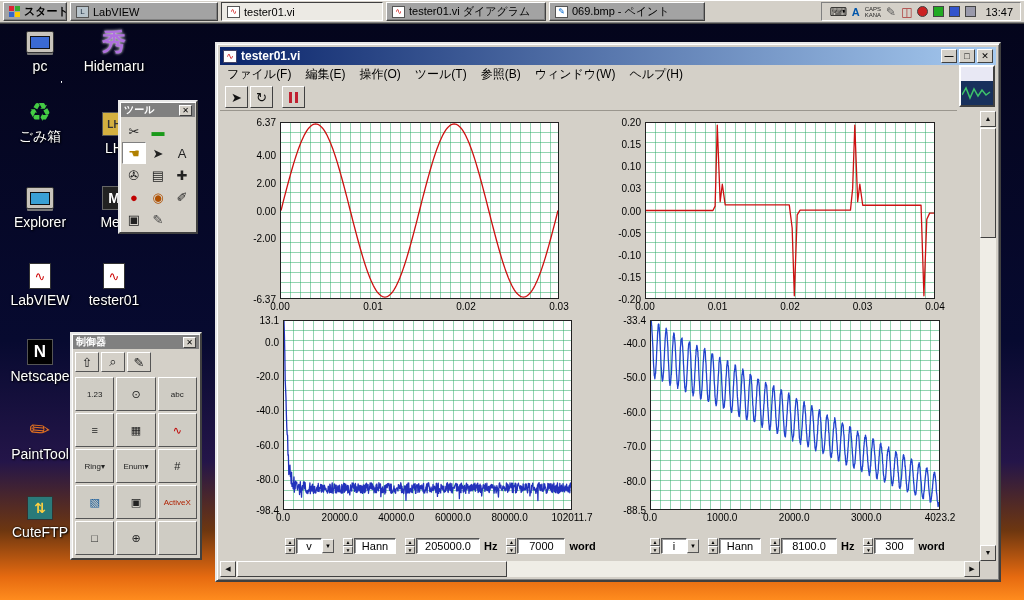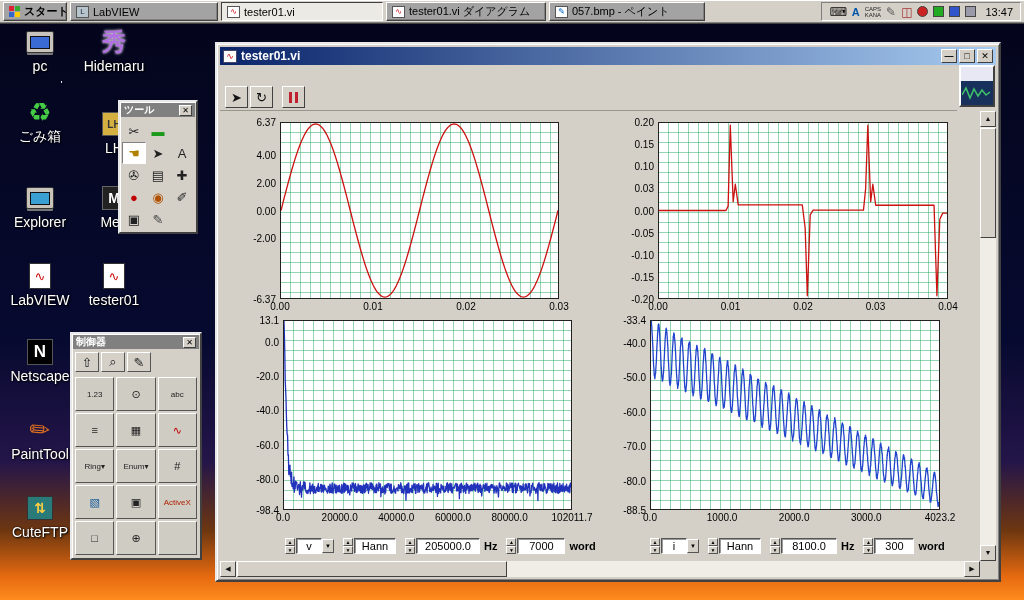--- a/index.html
+++ b/index.html
@@ -153,21 +153,21 @@
   <div class="tbtn taskbtn active" style="width:162px">
     <span class="ticon">∿</span>
     <span>tester01.vi</span>
   </div>
   <div class="tbtn taskbtn" style="width:160px">
     <span class="ticon">∿</span>
     <span>tester01.vi ダイアグラム</span>
   </div>
   <div class="tbtn taskbtn" style="width:156px">
     <span class="ticon" style="color:#06c">✎</span>
-    <span>057.bmp - ペイント</span>
+    <span>069.bmp - ペイント</span>
   </div>
   <div class="tray">
     <span class="trico">⌨</span>
     <span style="color:#05a;font-weight:bold">A</span>
     <span class="ck">
       <span>CAPS</span><br><span>KANA</span>
     </span>
     <span class="trico" style="color:#555">✎</span>
     <span class="trico" style="color:#a33">◫</span>
     <span class="sq" style="background:#c22;border-radius:50%"></span>
@@ -304,20 +304,29 @@
 <div class="mainwin">
   <div class="tbar">
     <span class="tico2">∿</span>
     <span>tester01.vi</span>
     <span class="wbtns">
       <span class="wbtn">—</span>
       <span class="wbtn">□</span>
       <span class="wbtn">✕</span>
     </span>
   </div>
+  <div class="menubar">
+    <span>ファイル(F)</span>
+    <span>編集(E)</span>
+    <span>操作(O)</span>
+    <span>ツール(T)</span>
+    <span>参照(B)</span>
+    <span>ウィンドウ(W)</span>
+    <span>ヘルプ(H)</span>
+  </div>
   <div class="toolbar">
     <span class="tbtn2">➤</span>
     <span class="tbtn2">↻</span>
     <span class="tbtn2" style="margin-left:7px">
         <span class="pbars"></span>
       </span>
   </div>
   <div class="lvlogo">
     <svg width="30" height="16" viewBox="0 0 30 16">
         <polyline points="0,10 4,3 8,13 12,4 16,11 20,5 24,10 28,7" fill="none" stroke="#3ec46a" stroke-width="1.5"></polyline>
@@ -338,21 +347,21 @@
           <polyline points="0.0,500.0 4.2,474.1 8.3,448.3 12.5,422.6 16.7,397.2 20.8,372.0 25.0,347.2 29.2,322.8 33.3,298.9 37.5,275.5 41.7,252.7 45.8,230.7 50.0,209.3 54.2,188.8 58.3,169.1 62.5,150.3 66.7,132.5 70.8,115.7 75.0,99.9 79.2,85.3 83.3,71.7 87.5,59.4 91.7,48.2 95.8,38.3 100.0,29.7 104.2,22.3 108.3,16.3 112.5,11.6 116.7,8.2 120.8,6.2 125.0,5.5 129.2,6.2 133.3,8.2 137.5,11.6 141.7,16.3 145.8,22.3 150.0,29.7 154.2,38.3 158.3,48.2 162.5,59.4 166.7,71.7 170.8,85.3 175.0,99.9 179.2,115.7 183.3,132.5 187.5,150.3 191.7,169.1 195.8,188.8 200.0,209.3 204.2,230.7 208.3,252.7 212.5,275.5 216.7,298.9 220.8,322.8 225.0,347.2 229.2,372.0 233.3,397.2 237.5,422.6 241.7,448.3 245.8,474.1 250.0,500.0 254.2,525.9 258.3,551.7 262.5,577.4 266.7,602.8 270.8,628.0 275.0,652.8 279.2,677.2 283.3,701.1 287.5,724.5 291.7,747.3 295.8,769.3 300.0,790.7 304.2,811.2 308.3,830.9 312.5,849.7 316.7,867.5 320.8,884.3 325.0,900.1 329.2,914.7 333.3,928.3 337.5,940.6 341.7,951.8 345.8,961.7 350.0,970.3 354.2,977.7 358.3,983.7 362.5,988.4 366.7,991.8 370.8,993.8 375.0,994.5 379.2,993.8 383.3,991.8 387.5,988.4 391.7,983.7 395.8,977.7 400.0,970.3 404.2,961.7 408.3,951.8 412.5,940.6 416.7,928.3 420.8,914.7 425.0,900.1 429.2,884.3 433.3,867.5 437.5,849.7 441.7,830.9 445.8,811.2 450.0,790.7 454.2,769.3 458.3,747.3 462.5,724.5 466.7,701.1 470.8,677.2 475.0,652.8 479.2,628.0 483.3,602.8 487.5,577.4 491.7,551.7 495.8,525.9 500.0,500.0 504.2,474.1 508.3,448.3 512.5,422.6 516.7,397.2 520.8,372.0 525.0,347.2 529.2,322.8 533.3,298.9 537.5,275.5 541.7,252.7 545.8,230.7 550.0,209.3 554.2,188.8 558.3,169.1 562.5,150.3 566.7,132.5 570.8,115.7 575.0,99.9 579.2,85.3 583.3,71.7 587.5,59.4 591.7,48.2 595.8,38.3 600.0,29.7 604.2,22.3 608.3,16.3 612.5,11.6 616.7,8.2 620.8,6.2 625.0,5.5 629.2,6.2 633.3,8.2 637.5,11.6 641.7,16.3 645.8,22.3 650.0,29.7 654.2,38.3 658.3,48.2 662.5,59.4 666.7,71.7 670.8,85.3 675.0,99.9 679.2,115.7 683.3,132.5 687.5,150.3 691.7,169.1 695.8,188.8 700.0,209.3 704.2,230.7 708.3,252.7 712.5,275.5 716.7,298.9 720.8,322.8 725.0,347.2 729.2,372.0 733.3,397.2 737.5,422.6 741.7,448.3 745.8,474.1 750.0,500.0 754.2,525.9 758.3,551.7 762.5,577.4 766.7,602.8 770.8,628.0 775.0,652.8 779.2,677.2 783.3,701.1 787.5,724.5 791.7,747.3 795.8,769.3 800.0,790.7 804.2,811.2 808.3,830.9 812.5,849.7 816.7,867.5 820.8,884.3 825.0,900.1 829.2,914.7 833.3,928.3 837.5,940.6 841.7,951.8 845.8,961.7 850.0,970.3 854.2,977.7 858.3,983.7 862.5,988.4 866.7,991.8 870.8,993.8 875.0,994.5 879.2,993.8 883.3,991.8 887.5,988.4 891.7,983.7 895.8,977.7 900.0,970.3 904.2,961.7 908.3,951.8 912.5,940.6 916.7,928.3 920.8,914.7 925.0,900.1 929.2,884.3 933.3,867.5 937.5,849.7 941.7,830.9 945.8,811.2 950.0,790.7 954.2,769.3 958.3,747.3 962.5,724.5 966.7,701.1 970.8,677.2 975.0,652.8 979.2,628.0 983.3,602.8 987.5,577.4 991.7,551.7 995.8,525.9 1000.0,500.0" fill="none" stroke="#cc1111" stroke-width="1.3" vector-effect="non-scaling-stroke" stroke-linejoin="round"></polyline>
         </svg>
       </div>
     <div class="xticks">
         <span style="left: 0%;">0.00</span>
         <span style="left: 33.3333%;">0.01</span>
         <span style="left: 66.6667%;">0.02</span>
         <span style="left: 100%;">0.03</span>
       </div>
   </div>
-  <div class="chart" style="left:395px;top:78px;width:336px;height:192px">
+  <div class="chart" style="left:382px;top:78px;width:336px;height:192px">
     <div class="yticks">
         <span style="top: 0%;">0.20</span>
         <span style="top: 12.5%;">0.15</span>
         <span style="top: 25%;">0.10</span>
         <span style="top: 37.5%;">0.03</span>
         <span style="top: 50%;">0.00</span>
         <span style="top: 62.5%;">-0.05</span>
         <span style="top: 75%;">-0.10</span>
         <span style="top: 87.5%;">-0.15</span>
         <span style="top: 100%;">-0.20</span>

